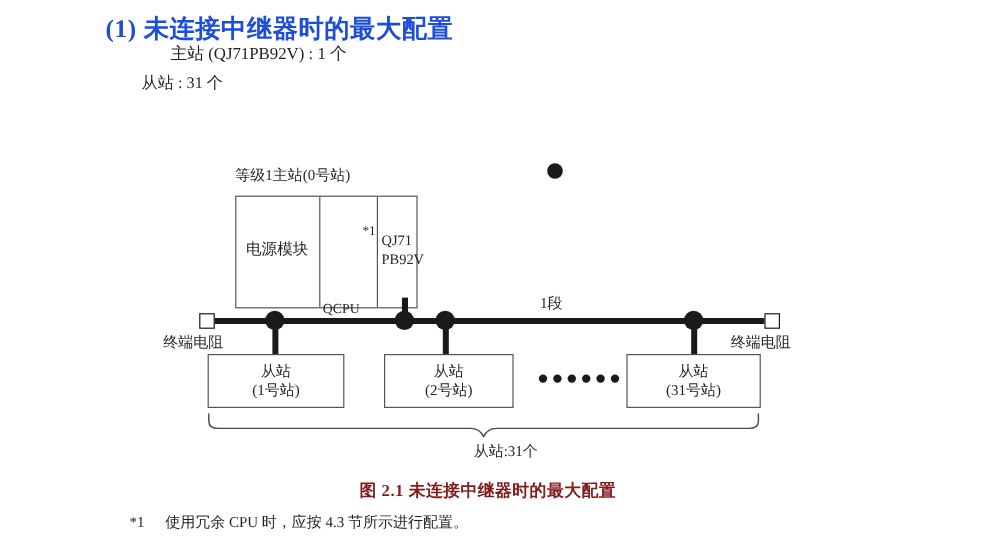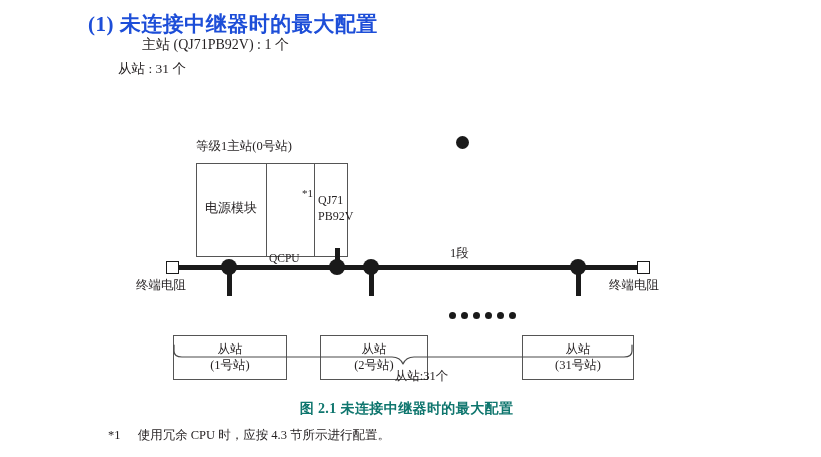--- a/index.html
+++ b/index.html
@@ -105,21 +105,21 @@
   #seg-label{left:450px;top:245px;font-size:12.5px;white-space:nowrap;}
 
   
   .slave-box{
     border:1px solid #555;
     box-sizing:border-box;
     background:#fff;
     top:295px;height:45px;
     display:flex;flex-direction:column;
     align-items:center;justify-content:center;
-    font-size:12.5px;line-height:1.25;margin-top:40px;
+    font-size:12.5px;line-height:1.25;
   }
   #slave-1{left:173px;width:114px;}
   #slave-2{left:320px;width:108px;}
   #slave-31{left:522px;width:112px;}
 
   #ellipsis{
     left:449px;top:312px;
     display:flex;gap:5px;align-items:center;
   }
   #ellipsis span{
@@ -127,21 +127,21 @@
   }
 
   
   #brace-wrap{left:173px;top:344px;width:461px;height:22px;}
   #brace-label{left:0;top:368px;width:821px;text-align:center;font-size:12.5px;margin-left:28px;}
   #brace-label-inner{display:inline-block;position:relative;left:-17px;}
 
   
   #fig-caption{
     left:0;top:400px;width:821px;text-align:center;
-    font-size:14px;font-weight:bold;color:#0f766e;
+    font-size:14px;font-weight:bold;color:#7f1d1d;
   }
   #fig-caption-inner{display:inline-block;position:relative;left:-4px;letter-spacing:.4px;}
   #footnote{
     left:108px;top:427px;
     font-size:12.5px;white-space:nowrap;
   }
   #footnote .mark{margin-right:14px;}
 </style>
 </head>
 <body>

